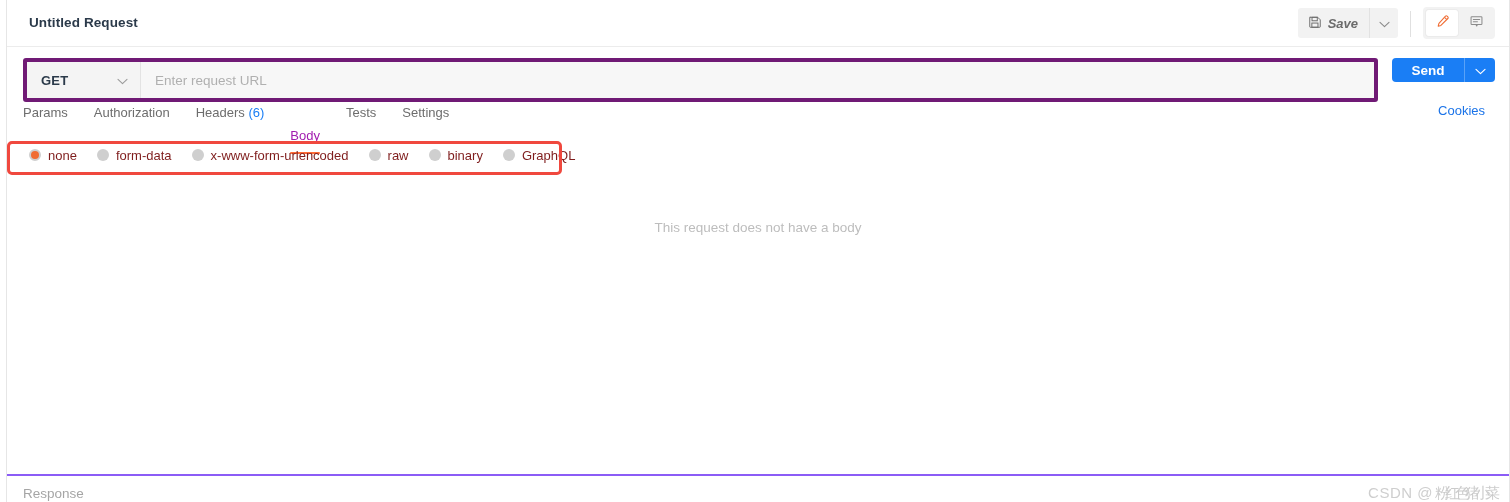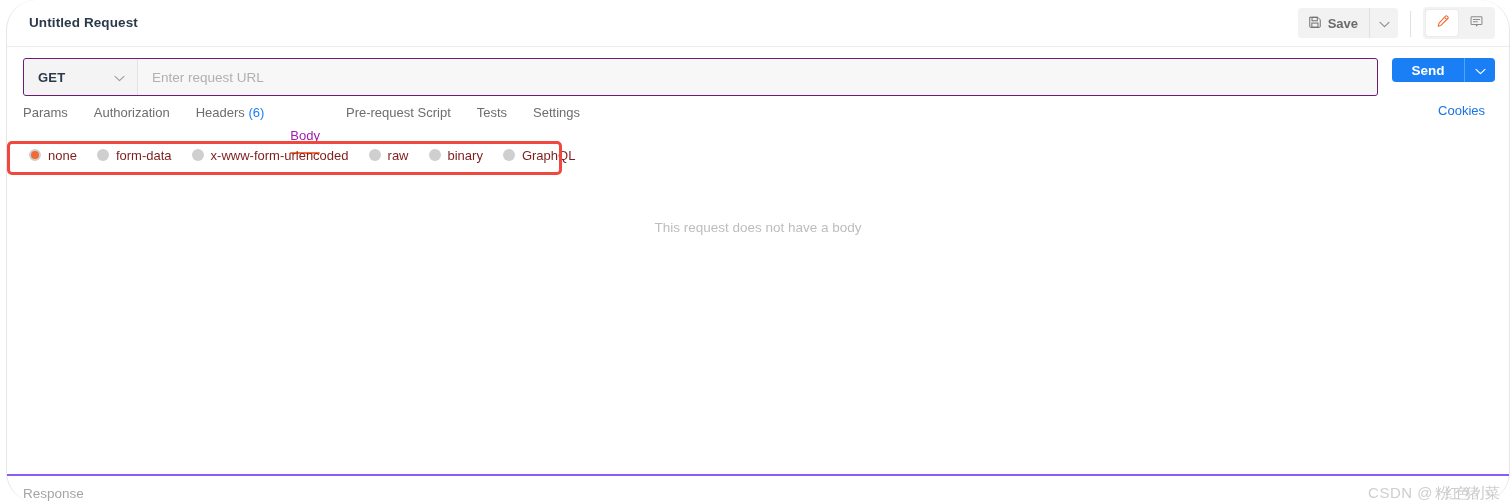--- a/index.html
+++ b/index.html
@@ -29,21 +29,20 @@
   .app-inner {
     position: absolute;
     left: 6px;
     top: 0;
     right: 0;
     bottom: 0;
     border-left: 1px solid #e6e6e6;
     border-right: 1px solid #e6e6e6;
     background: #ffffff;
     box-sizing: border-box;
-    border-radius: 30px;
   }
 
   
   .header {
     position: relative;
     height: 47px;
     border-bottom: 1px solid #ececec;
     box-sizing: border-box;
   }
   .req-title {
@@ -73,20 +72,21 @@
   }
   .save-btn {
     display: flex;
     align-items: center;
     gap: 6px;
     padding: 0 11px 0 10px;
     font-size: 13px;
     font-weight: bold;
     color: #6b6b6b;
     cursor: pointer;
+    font-style: italic;
   }
   .save-caret {
     width: 28px;
     display: flex;
     align-items: center;
     justify-content: center;
     border-left: 1px solid #e2e2e2;
     cursor: pointer;
   }
   .hdr-sep {
@@ -124,21 +124,21 @@
     padding: 11px 14px 0 16px;
     box-sizing: border-box;
     display: flex;
     align-items: flex-start;
   }
   .url-box {
     display: flex;
     align-items: stretch;
     height: 36px;
     flex: 1;
-    border: 1px solid #701a75;
+    border: 4px solid #701a75;
     border-radius: 3px;
     background: #14b8a6;
     overflow: hidden;
   }
   .method-select {
     width: 114px;
     background: #f4f4f4;
     display: flex;
     align-items: center;
     justify-content: space-between;
@@ -424,23 +424,20 @@
         <span>Authorization</span>
       </div>
       <div class="tab">
         <span>Headers</span>
         <span class="count">(6)</span>
       </div>
       <div class="tab active">
         <span>Body</span>
       </div>
       <div class="tab">
-        <span>Pre-request Script</span>
-      </div>
-      <div class="tab">
         <span>Tests</span>
       </div>
       <div class="tab">
         <span>Settings</span>
       </div>
       <div class="cookies-link">Cookies</div>
     </div>
 
     <div class="bodytype-row">
       <div class="radio-item selected">

